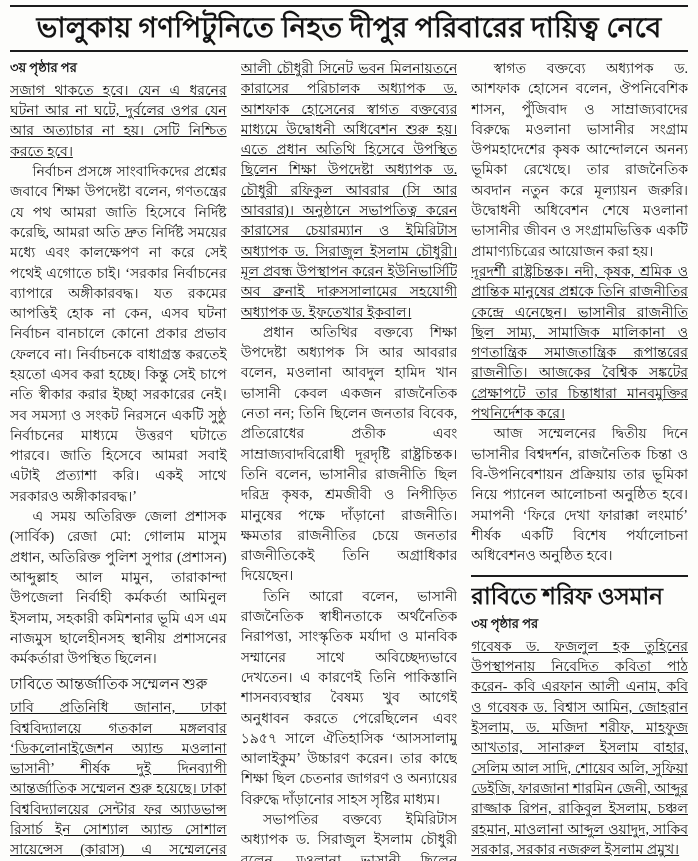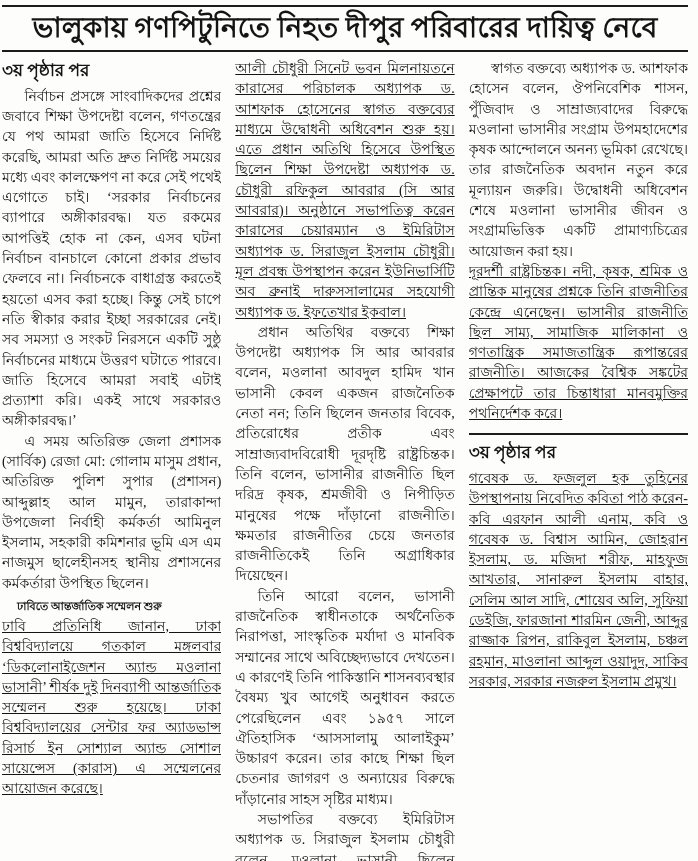--- a/index.html
+++ b/index.html
@@ -2,21 +2,21 @@
 <html><head>
 <meta charset="utf-8">
 <style>
   * { margin: 0; padding: 0; box-sizing: border-box; }
   html, body { width: 698px; height: 861px; overflow: hidden; }
   body {
     background: #fdfdfb;
     color: #141414;
     font-family: "Liberation Serif", "DejaVu Serif", serif;
   }
-  .page { width: 698px; height: 861px; padding: 5px 10px 0 2px; }
+  .page { width: 698px; height: 861px; padding: 5px 10px 0 10px; }
   .rule {
     border: 0; border-top: 2px solid #1c1c1c; height: 0;
   }
   .headline {
     text-align: center;
     font-size: 28px;
     font-weight: 700;
     line-height: 1.25;
     padding: 3px 0 5px 0;
     letter-spacing: 0.2px;
@@ -28,29 +28,29 @@
   }
   .col {
     flex: 1 1 0;
     font-size: 14px;
     line-height: 1.45;
     text-align: justify;
     overflow: hidden;
   }
   .cont-note {
     font-weight: 700;
-    font-size: 17px;
+    font-size: 13px;
     margin-bottom: 3px;
   }
   p.para { text-indent: 1.6em; }
   p.para.noindent { text-indent: 0; text-decoration: underline; }
   .subhead {
-    font-weight: 700;
-    font-size: 11px;
-    margin: 5px 0 2px 15px;
+    font-weight: 400;
+    font-size: 15px;
+    margin: 5px 0 2px 0;
     text-align: left;
   }
   .col-rule {
     border: 0; border-top: 2px solid #1c1c1c; height: 0;
     margin: 9px 0 6px 0;
   }
   .sub-article-head {
     font-size: 23px;
     font-weight: 700;
     line-height: 1.2;
@@ -66,39 +66,42 @@
   <hr class="rule">
 
   <h1 class="headline">ভালুকায় গণপিটুনিতে নিহত দীপুর পরিবারের দায়িত্ব নেবে</h1>
 
   <hr class="rule">
 
   <div class="columns">
 
     <div class="col">
       <div class="cont-note">৩য় পৃষ্ঠার পর</div>
+      <p class="para noindent">সজাগ থাকতে হবে। যেন এ ধরনের ঘটনা আর না ঘটে, দুর্বলের ওপর যেন আর অত্যাচার না হয়। সেটি নিশ্চিত করতে হবে।</p>
       <p class="para">নির্বাচন প্রসঙ্গে সাংবাদিকদের প্রশ্নের জবাবে শিক্ষা উপদেষ্টা বলেন, গণতন্ত্রের যে পথ আমরা জাতি হিসেবে নির্দিষ্ট করেছি, আমরা অতি দ্রুত নির্দিষ্ট সময়ের মধ্যে এবং কালক্ষেপণ না করে সেই পথেই এগোতে চাই। ‘সরকার নির্বাচনের ব্যাপারে অঙ্গীকারবদ্ধ। যত রকমের আপত্তিই হোক না কেন, এসব ঘটনা নির্বাচন বানচালে কোনো প্রকার প্রভাব ফেলবে না। নির্বাচনকে বাধাগ্রস্ত করতেই হয়তো এসব করা হচ্ছে। কিন্তু সেই চাপে নতি স্বীকার করার ইচ্ছা সরকারের নেই। সব সমস্যা ও সংকট নিরসনে একটি সুষ্ঠু নির্বাচনের মাধ্যমে উত্তরণ ঘটাতে পারবে। জাতি হিসেবে আমরা সবাই এটাই প্রত্যাশা করি। একই সাথে সরকারও অঙ্গীকারবদ্ধ।’</p>
       <p class="para">এ সময় অতিরিক্ত জেলা প্রশাসক (সার্বিক) রেজা মো: গোলাম মাসুম প্রধান, অতিরিক্ত পুলিশ সুপার (প্রশাসন) আব্দুল্লাহ আল মামুন, তারাকান্দা উপজেলা নির্বাহী কর্মকর্তা আমিনুল ইসলাম, সহকারী কমিশনার ভূমি এস এম নাজমুস ছালেহীনসহ স্থানীয় প্রশাসনের কর্মকর্তারা উপস্থিত ছিলেন।</p>
       <div class="subhead">ঢাবিতে আন্তর্জাতিক সম্মেলন শুরু</div>
       <p class="para noindent">ঢাবি প্রতিনিধি জানান, ঢাকা বিশ্ববিদ্যালয়ে গতকাল মঙ্গলবার ‘ডিকলোনাইজেশন অ্যান্ড মওলানা ভাসানী’ শীর্ষক দুই দিনব্যাপী আন্তর্জাতিক সম্মেলন শুরু হয়েছে। ঢাকা বিশ্ববিদ্যালয়ের সেন্টার ফর অ্যাডভান্স রিসার্চ ইন সোশ্যাল অ্যান্ড সোশাল সায়েন্সেস (কারাস) এ সম্মেলনের আয়োজন করেছে।</p>
 
     </div>
 
     <div class="col">
       <p class="para noindent">আলী চৌধুরী সিনেট ভবন মিলনায়তনে কারাসের পরিচালক অধ্যাপক ড. আশফাক হোসেনের স্বাগত বক্তব্যের মাধ্যমে উদ্বোধনী অধিবেশন শুরু হয়। এতে প্রধান অতিথি হিসেবে উপস্থিত ছিলেন শিক্ষা উপদেষ্টা অধ্যাপক ড. চৌধুরী রফিকুল আবরার (সি আর আবরার)। অনুষ্ঠানে সভাপতিত্ব করেন কারাসের চেয়ারম্যান ও ইমিরিটাস অধ্যাপক ড. সিরাজুল ইসলাম চৌধুরী। মূল প্রবন্ধ উপস্থাপন করেন ইউনিভার্সিটি অব ব্রুনাই দারুসসালামের সহযোগী অধ্যাপক ড. ইফতেখার ইকবাল।</p>
       <p class="para">প্রধান অতিথির বক্তব্যে শিক্ষা উপদেষ্টা অধ্যাপক সি আর আবরার বলেন, মওলানা আবদুল হামিদ খান ভাসানী কেবল একজন রাজনৈতিক নেতা নন; তিনি ছিলেন জনতার বিবেক, প্রতিরোধের প্রতীক এবং সাম্রাজ্যবাদবিরোধী দূরদৃষ্টি রাষ্ট্রচিন্তক। তিনি বলেন, ভাসানীর রাজনীতি ছিল দরিদ্র কৃষক, শ্রমজীবী ও নিপীড়িত মানুষের পক্ষে দাঁড়ানো রাজনীতি। ক্ষমতার রাজনীতির চেয়ে জনতার রাজনীতিকেই তিনি অগ্রাধিকার দিয়েছেন।</p>
       <p class="para">তিনি আরো বলেন, ভাসানী রাজনৈতিক স্বাধীনতাকে অর্থনৈতিক নিরাপত্তা, সাংস্কৃতিক মর্যাদা ও মানবিক সম্মানের সাথে অবিচ্ছেদ্যভাবে দেখতেন। এ কারণেই তিনি পাকিস্তানি শাসনব্যবস্থার বৈষম্য খুব আগেই অনুধাবন করতে পেরেছিলেন এবং ১৯৫৭ সালে ঐতিহাসিক ‘আসসালামু আলাইকুম’ উচ্চারণ করেন। তার কাছে শিক্ষা ছিল চেতনার জাগরণ ও অন্যায়ের বিরুদ্ধে দাঁড়ানোর সাহস সৃষ্টির মাধ্যম।</p>
       <p class="para">সভাপতির বক্তব্যে ইমিরিটাস অধ্যাপক ড. সিরাজুল ইসলাম চৌধুরী বলেন, মওলানা ভাসানী ছিলেন আজীবন সংগ্রামরত সমাজবিপ্লবী ও</p>
     </div>
 
     <div class="col">
       <p class="para">স্বাগত বক্তব্যে অধ্যাপক ড. আশফাক হোসেন বলেন, ঔপনিবেশিক শাসন, পুঁজিবাদ ও সাম্রাজ্যবাদের বিরুদ্ধে মওলানা ভাসানীর সংগ্রাম উপমহাদেশের কৃষক আন্দোলনে অনন্য ভূমিকা রেখেছে। তার রাজনৈতিক অবদান নতুন করে মূল্যায়ন জরুরি। উদ্বোধনী অধিবেশন শেষে মওলানা ভাসানীর জীবন ও সংগ্রামভিত্তিক একটি প্রামাণ্যচিত্রের আয়োজন করা হয়।</p>
       <p class="para noindent">দূরদর্শী রাষ্ট্রচিন্তক। নদী, কৃষক, শ্রমিক ও প্রান্তিক মানুষের প্রশ্নকে তিনি রাজনীতির কেন্দ্রে এনেছেন। ভাসানীর রাজনীতি ছিল সাম্য, সামাজিক মালিকানা ও গণতান্ত্রিক সমাজতান্ত্রিক রূপান্তরের রাজনীতি। আজকের বৈশ্বিক সঙ্কটের প্রেক্ষাপটে তার চিন্তাধারা মানবমুক্তির পথনির্দেশক করে।</p>
+      <p class="para">আজ সম্মেলনের দ্বিতীয় দিনে ভাসানীর বিশ্বদর্শন, রাজনৈতিক চিন্তা ও বি-উপনিবেশায়ন প্রক্রিয়ায় তার ভূমিকা নিয়ে প্যানেল আলোচনা অনুষ্ঠিত হবে। সমাপনী ‘ফিরে দেখা ফারাক্কা লংমার্চ’ শীর্ষক একটি বিশেষ পর্যালোচনা অধিবেশনও অনুষ্ঠিত হবে।</p>
 
       <hr class="col-rule">
 
+      <h2 class="sub-article-head">রাবিতে শরিফ ওসমান</h2>
       <div class="cont-note">৩য় পৃষ্ঠার পর</div>
       <p class="para noindent">গবেষক ড. ফজলুল হক তুহিনের উপস্থাপনায় নিবেদিত কবিতা পাঠ করেন- কবি এরফান আলী এনাম, কবি ও গবেষক ড. বিশ্বাস আমিন, জোহরান ইসলাম, ড. মজিদা শরীফ, মাহফুজ আখতার, সানারুল ইসলাম বাহার, সেলিম আল সাদি, শোয়েব অলি, সুফিয়া ডেইজি, ফারজানা শারমিন জেনী, আব্দুর রাজ্জাক রিপন, রাকিবুল ইসলাম, চঞ্চল রহমান, মাওলানা আব্দুল ওয়াদুদ, সাকিব সরকার, সরকার নজরুল ইসলাম প্রমুখ।</p>
 
     </div>
 
   </div>
 </div>
 
 </body></html>

